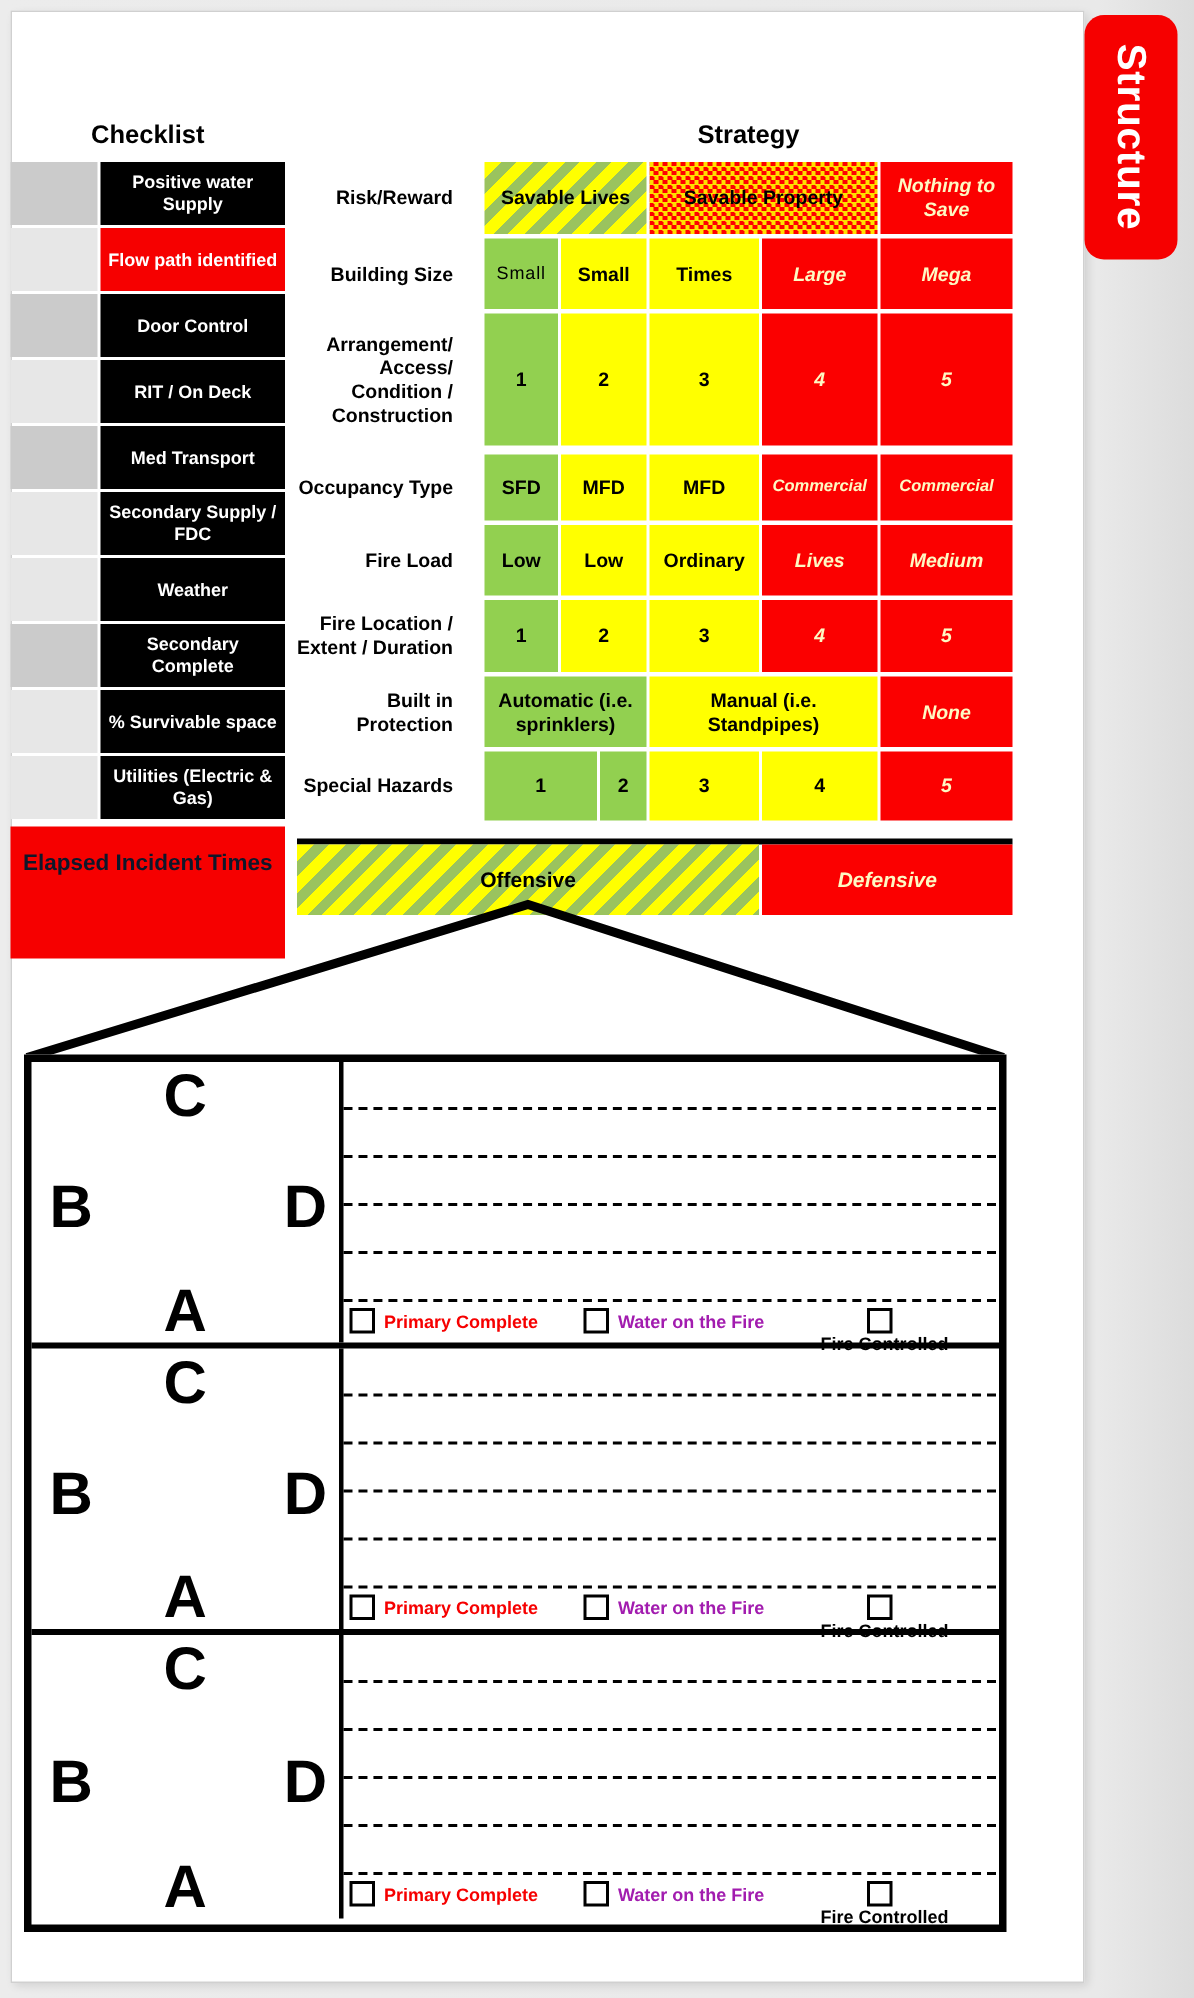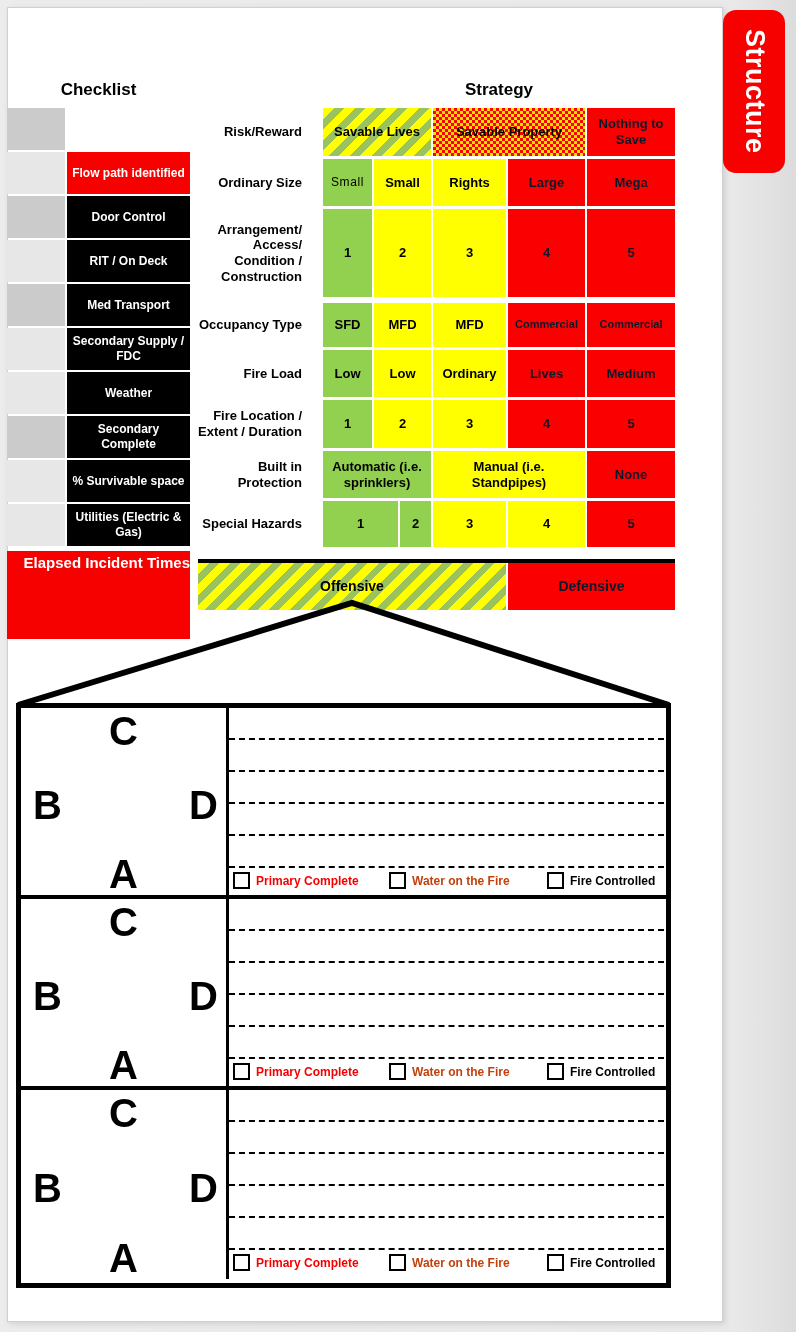--- a/index.html
+++ b/index.html
@@ -33,40 +33,40 @@
   .cl-check.dark  { background: #cbcbcb; }
   .cl-check.light { background: #e7e7e7; }
   .cl-label {
     flex: 1; background: #000; color: #fff; font-weight: bold; font-size: 12px;
     display: flex; align-items: center; justify-content: center; text-align: center;
     line-height: 1.25; padding: 1px 4px;
   }
   .cl-label.red-bg { background: #f60000; }
   #elapsed-box {
     position: absolute; left: 7px; top: 551px; width: 183px; height: 88px;
-    background: #f60000; color: #ffffff; font-weight: bold; font-size: 15px;
-    text-align: right; padding-top: 3px;
+    background: #f60000; color: #0f172a; font-weight: bold; font-size: 15px;
+    text-align: center; padding-top: 16px;
   }
   
   #strategy { position: absolute; left: 198px; top: 108px; width: 477px; }
   .s-row { display: flex; margin-bottom: 3px; }
   .s-label {
     width: 125px; padding-right: 21px; font-weight: bold; font-size: 13px;
     display: flex; align-items: center; justify-content: flex-end;
     text-align: right; line-height: 1.2; color: #000;
   }
   .cell {
     display: flex; align-items: center; justify-content: center;
     font-weight: bold; font-size: 13px; text-align: center; line-height: 1.2;
     margin-right: 2px; color: #000; padding: 1px 2px;
   }
   .cell:last-child { margin-right: 0; }
   .green  { background: #92d050; }
   .yellow { background: #ffff00; }
-  .redc   { background: #fb0000; color: #0f172a; }
+  .redc   { background: #fb0000; color: #fef9c3; font-style: italic; }
   .hatch  { background: repeating-linear-gradient(135deg, #ffff00 0 8px, #9ac35e 8px 15px); }
   .checker{ background: conic-gradient(#ff0000 25%, #ffdf00 0 50%, #ff0000 0 75%, #ffdf00 0) 0 0 / 6px 6px; }
   .w1{width:49px}.w2{width:57px}.w3{width:73px}.w4{width:77px}.w5{width:88px}
   .w12{width:108px}.w34{width:152px}.wsh1{width:75px}.wsh2{width:31px}
   .thin { font-weight: normal; font-size: 12px; letter-spacing: 0.6px; }
   .small-text { font-size: 11px; }
   .mode-line { height: 4px; background: #000; width: 100%; margin-top: 1px; }
   .mode-bar { display: flex; margin-top: 0; }
   .mode-bar .cell { height: 47px; font-size: 14px; }
   
@@ -80,44 +80,45 @@
   .floor-left { width: 208px; border-right: 3px solid #000; position: relative; }
   .side-letter { position: absolute; font-weight: bold; font-size: 40px; color: #000; line-height: 1; }
   .side-c { top: 3px;  left: 50%; transform: translateX(-50%); }
   .side-b { top: 52%;  left: 12px; transform: translateY(-50%); }
   .side-d { top: 52%;  right: 8px; transform: translateY(-50%); }
   .side-a { bottom: 1px; left: 50%; transform: translateX(-50%); }
   .floor-right { flex: 1; display: flex; flex-direction: column; }
   .nline { height: 32px; border-bottom: 2px dashed #000; margin: 0 2px 0 0; }
   .cbrow { flex: 1; position: relative; }
   .cbgroup { position: absolute; top: 4px; display: flex; align-items: center; }
-  .cbg1 { left: 4px; } .cbg2 { left: 160px; } .cbg3 { left: 318px; }
+  .cbg1 { left: 4px; } .cbg2 { left: 160px; } .cbg3 { left: 318px; flex-direction: column; }
   .cbox { width: 17px; height: 17px; border: 2px solid #000; background: #fff; margin-right: 6px; }
   .cblabel { font-weight: bold; font-size: 12px; white-space: nowrap; }
-  .lbl-red { color: #f60000; } .lbl-blue { color: #c2410c; } .lbl-black { color: #000; }
+  .lbl-red { color: #f60000; } .lbl-blue { color: #a21caf; } .lbl-black { color: #000; }
   
   #footer {
     position: absolute; left: 16px; top: 1293px; width: 655px;
     text-align: center; font-size: 13.5px; color: #000;
   }
 </style>
 </head>
 <body>
 
 <div id="app">
   <div id="page"></div>
 
   <div class="structure-tab">Structure</div>
 
   <div id="checklist-title" class="section-title">Checklist</div>
   <div id="strategy-title" class="section-title">Strategy</div>
 
   <div id="checklist">
     <div class="cl-row">
         <div class="cl-check dark"></div>
+        <div class="cl-label">Positive water Supply</div>
       </div>
     <div class="cl-row">
         <div class="cl-check light"></div>
         <div class="cl-label red-bg">Flow path identified</div>
       </div>
     <div class="cl-row">
         <div class="cl-check dark"></div>
         <div class="cl-label">Door Control</div>
       </div>
     <div class="cl-row">
@@ -153,24 +154,24 @@
   <div id="elapsed-box">Elapsed Incident Times</div>
 
   <div id="strategy">
     <div class="s-row" style="height:48px">
       <div class="s-label">Risk/Reward</div>
       <div class="cell hatch w12">Savable Lives</div>
       <div class="cell checker w34">Savable Property</div>
       <div class="cell redc w5">Nothing to Save</div>
     </div>
     <div class="s-row" style="height:47px">
-      <div class="s-label">Ordinary Size</div>
+      <div class="s-label">Building Size</div>
       <div class="cell green thin w1">Small</div>
       <div class="cell yellow w2">Small</div>
-      <div class="cell yellow w3">Rights</div>
+      <div class="cell yellow w3">Times</div>
       <div class="cell redc w4">Large</div>
       <div class="cell redc w5">Mega</div>
     </div>
     <div class="s-row" style="height:88px;margin-bottom:6px">
       <div class="s-label">Arrangement/ Access/ Condition / Construction</div>
       <div class="cell green w1">1</div>
       <div class="cell yellow w2">2</div>
       <div class="cell yellow w3">3</div>
       <div class="cell redc w4">4</div>
       <div class="cell redc w5">5</div>

